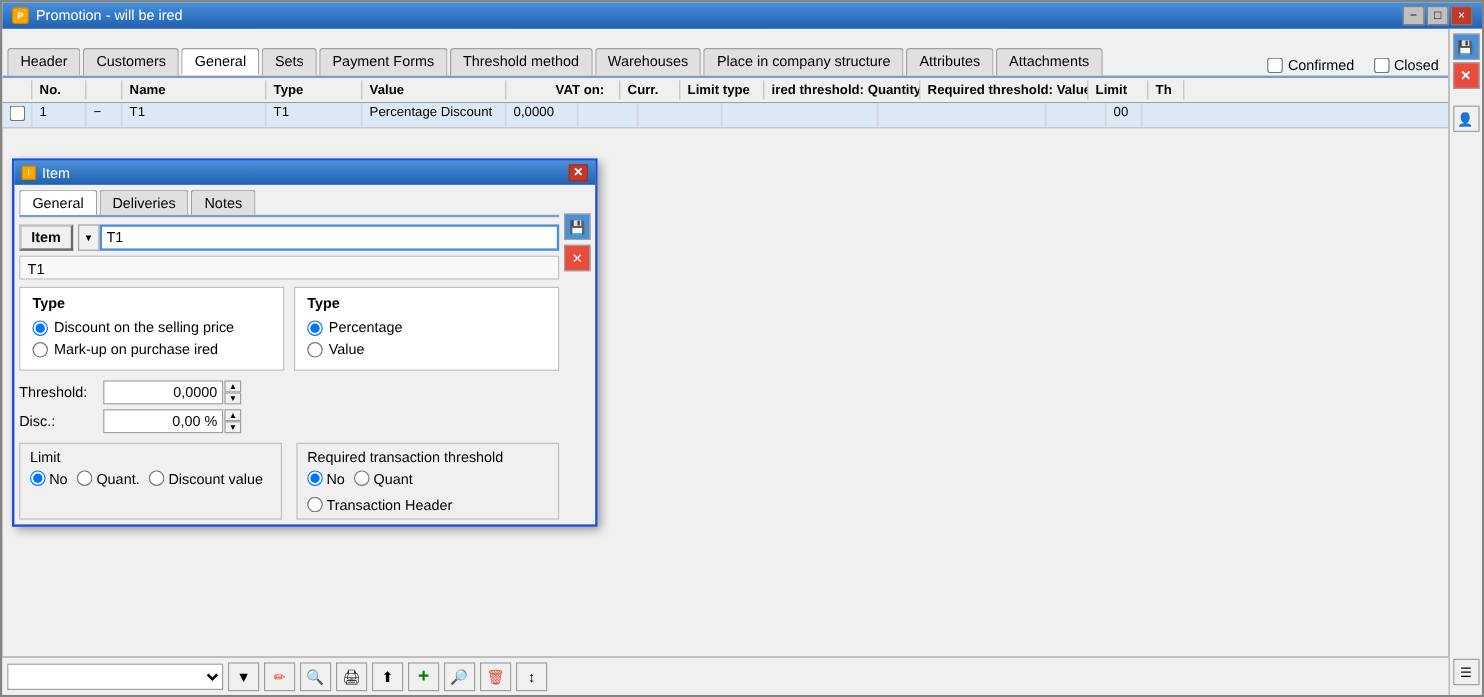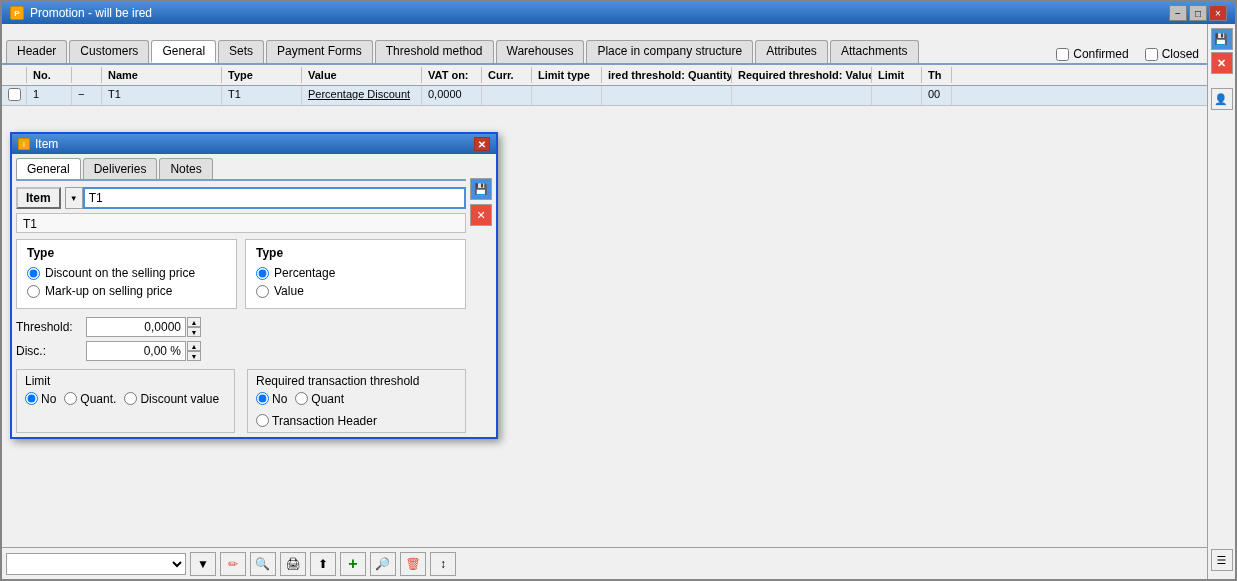--- a/index.html
+++ b/index.html
@@ -404,36 +404,36 @@
       </div>
     </div>
 
     <div class="table-header">
       <div class="th" style="width:25px;"></div>
       <div class="th" style="width:45px;">No.</div>
       <div class="th" style="width:30px;"></div>
       <div class="th" style="width:120px;">Name</div>
       <div class="th" style="width:80px;">Type</div>
       <div class="th" style="width:120px;">Value</div>
-      <div class="th" style="width:60px;">VAT on:</div>
+      <div class="th" style="width:60px;margin-left:35px;">VAT on:</div>
       <div class="th" style="width:50px;">Curr.</div>
       <div class="th" style="width:70px;">Limit type</div>
       <div class="th" style="width:130px;">ired threshold: Quantity</div>
       <div class="th" style="width:140px;">Required threshold: Value</div>
       <div class="th" style="width:50px;">Limit</div>
       <div class="th" style="width:30px;">Th</div>
     </div>
 
     <div class="table-row-data">
       <div class="td" style="width:25px;"><input type="checkbox" style=""></div>
       <div class="td" style="width:45px;">1</div>
       <div class="td" style="width:30px;">−</div>
       <div class="td" style="width:120px;">T1</div>
       <div class="td" style="width:80px;">T1</div>
-      <div class="td" style="width:120px;text-decoration:underline;">Percentage Discount</div>
+      <div class="td" style="width:120px;">Percentage Discount</div>
       <div class="td" style="width:60px;">0,0000</div>
       <div class="td" style="width:50px;"></div>
       <div class="td" style="width:70px;"></div>
       <div class="td" style="width:130px;"></div>
       <div class="td" style="width:140px;"></div>
       <div class="td" style="width:50px;"></div>
       <div class="td" style="width:30px;">00</div>
     </div>
 
   </div>
@@ -486,21 +486,21 @@
       <div class="type-sections">
 
         <div class="type-box type-box-left">
           <div class="type-title">Type</div>
           <div class="radio-row">
             <input type="radio" name="type_left" checked="" style="">
             <span>Discount on the selling price</span>
           </div>
           <div class="radio-row">
             <input type="radio" name="type_left" style="">
-            <span>Mark-up on selling price</span>
+            <span>Mark-up on purchase ired</span>
           </div>
         </div>
 
         <div class="type-box type-box-right">
           <div class="type-title">Type</div>
           <div class="radio-row">
             <input type="radio" name="type_right" checked="" style="">
             <span>Percentage</span>
           </div>
           <div class="radio-row">

